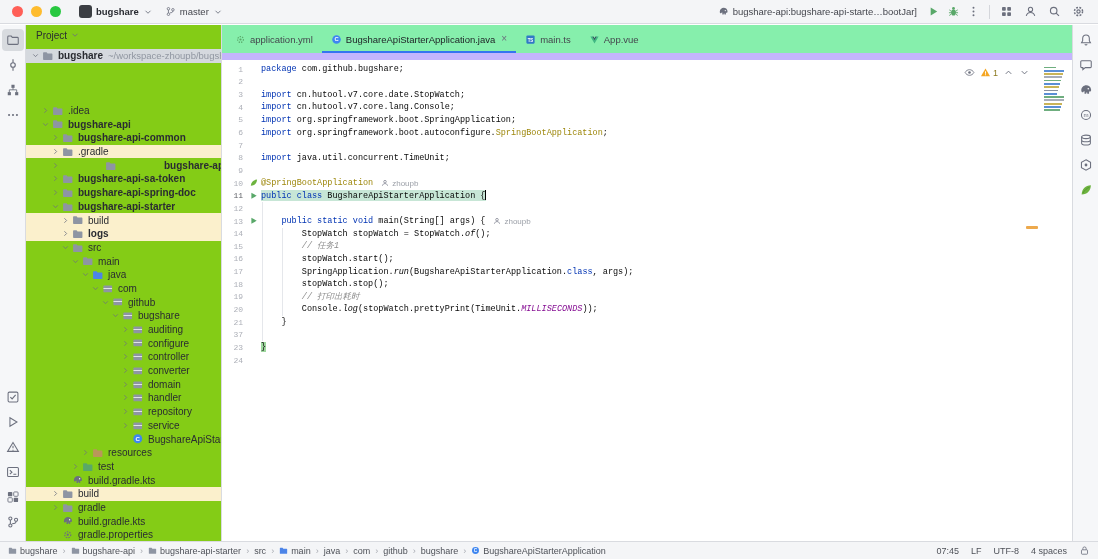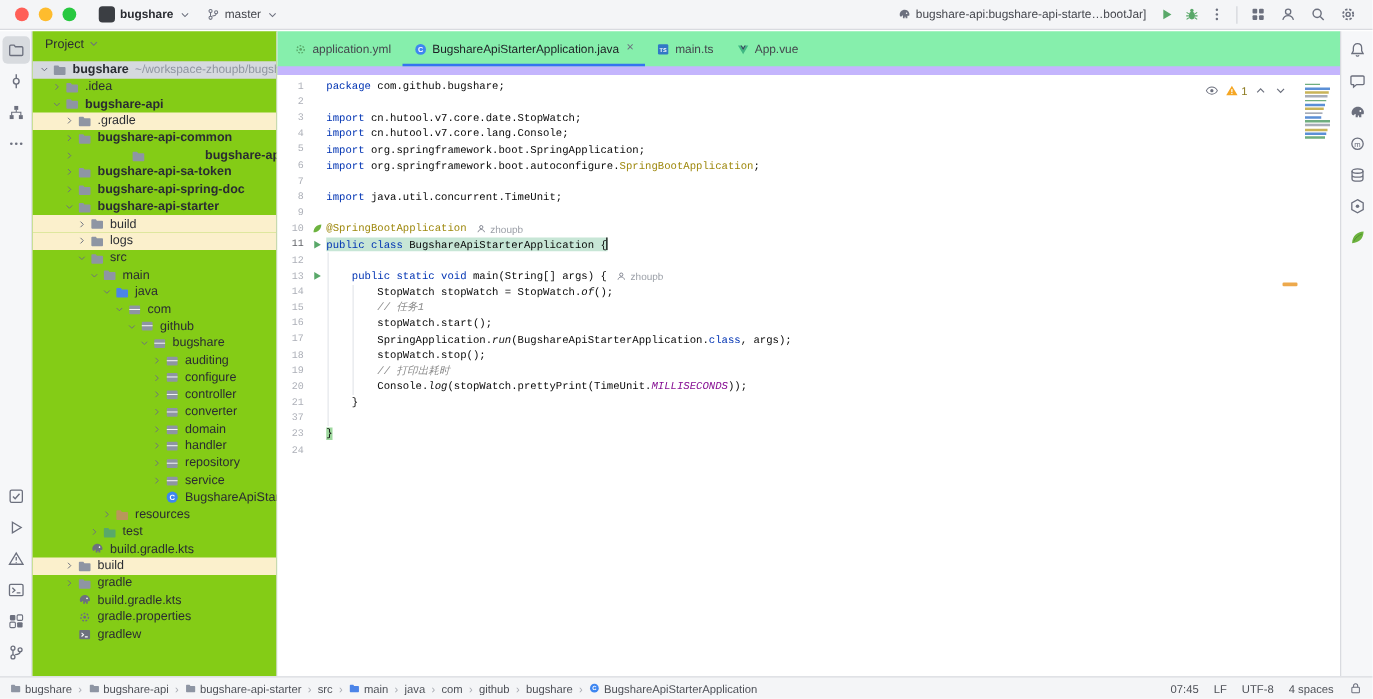--- a/index.html
+++ b/index.html
@@ -320,114 +320,114 @@
             </svg>
           </span>
           <span class="ic">
             <svg viewBox="0 0 16 16">
               <path fill="#8E95A3" d="M1.5 4.2c0-.6.4-1 1-1h3.4c.3 0 .6.1.8.4l1 1.3h5.8c.6 0 1 .4 1 1v6.9c0 .6-.4 1-1 1h-11c-.6 0-1-.4-1-1V4.2z"></path>
             </svg>
           </span>
           <span class="tlabel b">bugshare</span>
           <span class="tsuffix">~/workspace-zhoupb/bugshare</span>
         </div>
+        <div class="trow" style="padding-left: 14px; margin-top: 41px;">
+          <span class="tchev">
+            <svg viewBox="0 0 16 16">
+              <path d="M6 4l4 4-4 4" fill="none" stroke="#6C707E" stroke-width="1.4"></path>
+            </svg>
+          </span>
+          <span class="ic">
+            <svg viewBox="0 0 16 16">
+              <path fill="#8E95A3" d="M1.5 4.2c0-.6.4-1 1-1h3.4c.3 0 .6.1.8.4l1 1.3h5.8c.6 0 1 .4 1 1v6.9c0 .6-.4 1-1 1h-11c-.6 0-1-.4-1-1V4.2z"></path>
+            </svg>
+          </span>
+          <span class="tlabel">.idea</span>
+        </div>
         <div class="trow" style="padding-left: 14px;">
           <span class="tchev">
             <svg viewBox="0 0 16 16">
-              <path d="M6 4l4 4-4 4" fill="none" stroke="#6C707E" stroke-width="1.4"></path>
-            </svg>
-          </span>
-          <span class="ic">
-            <svg viewBox="0 0 16 16">
-              <path fill="#8E95A3" d="M1.5 4.2c0-.6.4-1 1-1h3.4c.3 0 .6.1.8.4l1 1.3h5.8c.6 0 1 .4 1 1v6.9c0 .6-.4 1-1 1h-11c-.6 0-1-.4-1-1V4.2z"></path>
-            </svg>
-          </span>
-          <span class="tlabel">.idea</span>
-        </div>
-        <div class="trow" style="padding-left: 14px;">
-          <span class="tchev">
-            <svg viewBox="0 0 16 16">
               <path d="M4 6l4 4 4-4" fill="none" stroke="#6C707E" stroke-width="1.4"></path>
             </svg>
           </span>
           <span class="ic">
             <svg viewBox="0 0 16 16">
               <path fill="#8E95A3" d="M1.5 4.2c0-.6.4-1 1-1h3.4c.3 0 .6.1.8.4l1 1.3h5.8c.6 0 1 .4 1 1v6.9c0 .6-.4 1-1 1h-11c-.6 0-1-.4-1-1V4.2z"></path>
             </svg>
           </span>
           <span class="tlabel b">bugshare-api</span>
         </div>
+        <div class="trow" style="padding-left: 24px;">
+          <span class="tchev">
+            <svg viewBox="0 0 16 16">
+              <path d="M6 4l4 4-4 4" fill="none" stroke="#6C707E" stroke-width="1.4"></path>
+            </svg>
+          </span>
+          <span class="ic">
+            <svg viewBox="0 0 16 16">
+              <path fill="#8E95A3" d="M1.5 4.2c0-.6.4-1 1-1h3.4c.3 0 .6.1.8.4l1 1.3h5.8c.6 0 1 .4 1 1v6.9c0 .6-.4 1-1 1h-11c-.6 0-1-.4-1-1V4.2z"></path>
+            </svg>
+          </span>
+          <span class="tlabel b">bugshare-api-common</span>
+        </div>
         <div class="trow ignored" style="padding-left: 24px;">
           <span class="tchev">
             <svg viewBox="0 0 16 16">
               <path d="M6 4l4 4-4 4" fill="none" stroke="#6C707E" stroke-width="1.4"></path>
             </svg>
           </span>
           <span class="ic">
             <svg viewBox="0 0 16 16">
               <path fill="#8E95A3" d="M1.5 4.2c0-.6.4-1 1-1h3.4c.3 0 .6.1.8.4l1 1.3h5.8c.6 0 1 .4 1 1v6.9c0 .6-.4 1-1 1h-11c-.6 0-1-.4-1-1V4.2z"></path>
             </svg>
           </span>
           <span class="tlabel">.gradle</span>
         </div>
+        <div class="trow" style="padding-left: 24px; gap: 43px;">
+          <span class="tchev">
+            <svg viewBox="0 0 16 16">
+              <path d="M6 4l4 4-4 4" fill="none" stroke="#6C707E" stroke-width="1.4"></path>
+            </svg>
+          </span>
+          <span class="ic">
+            <svg viewBox="0 0 16 16">
+              <path fill="#8E95A3" d="M1.5 4.2c0-.6.4-1 1-1h3.4c.3 0 .6.1.8.4l1 1.3h5.8c.6 0 1 .4 1 1v6.9c0 .6-.4 1-1 1h-11c-.6 0-1-.4-1-1V4.2z"></path>
+            </svg>
+          </span>
+          <span class="tlabel b">bugshare-api-i18n</span>
+        </div>
         <div class="trow" style="padding-left: 24px;">
           <span class="tchev">
             <svg viewBox="0 0 16 16">
               <path d="M6 4l4 4-4 4" fill="none" stroke="#6C707E" stroke-width="1.4"></path>
             </svg>
           </span>
           <span class="ic">
             <svg viewBox="0 0 16 16">
               <path fill="#8E95A3" d="M1.5 4.2c0-.6.4-1 1-1h3.4c.3 0 .6.1.8.4l1 1.3h5.8c.6 0 1 .4 1 1v6.9c0 .6-.4 1-1 1h-11c-.6 0-1-.4-1-1V4.2z"></path>
             </svg>
           </span>
-          <span class="tlabel b">bugshare-api-common</span>
-        </div>
-        <div class="trow" style="padding-left: 24px; gap: 43px;">
-          <span class="tchev">
-            <svg viewBox="0 0 16 16">
-              <path d="M6 4l4 4-4 4" fill="none" stroke="#6C707E" stroke-width="1.4"></path>
-            </svg>
-          </span>
-          <span class="ic">
-            <svg viewBox="0 0 16 16">
-              <path fill="#8E95A3" d="M1.5 4.2c0-.6.4-1 1-1h3.4c.3 0 .6.1.8.4l1 1.3h5.8c.6 0 1 .4 1 1v6.9c0 .6-.4 1-1 1h-11c-.6 0-1-.4-1-1V4.2z"></path>
-            </svg>
-          </span>
-          <span class="tlabel b">bugshare-api-i18n</span>
+          <span class="tlabel b">bugshare-api-sa-token</span>
         </div>
         <div class="trow" style="padding-left: 24px;">
           <span class="tchev">
             <svg viewBox="0 0 16 16">
               <path d="M6 4l4 4-4 4" fill="none" stroke="#6C707E" stroke-width="1.4"></path>
             </svg>
           </span>
           <span class="ic">
             <svg viewBox="0 0 16 16">
               <path fill="#8E95A3" d="M1.5 4.2c0-.6.4-1 1-1h3.4c.3 0 .6.1.8.4l1 1.3h5.8c.6 0 1 .4 1 1v6.9c0 .6-.4 1-1 1h-11c-.6 0-1-.4-1-1V4.2z"></path>
             </svg>
           </span>
-          <span class="tlabel b">bugshare-api-sa-token</span>
+          <span class="tlabel b">bugshare-api-spring-doc</span>
         </div>
         <div class="trow" style="padding-left: 24px;">
           <span class="tchev">
             <svg viewBox="0 0 16 16">
-              <path d="M6 4l4 4-4 4" fill="none" stroke="#6C707E" stroke-width="1.4"></path>
-            </svg>
-          </span>
-          <span class="ic">
-            <svg viewBox="0 0 16 16">
-              <path fill="#8E95A3" d="M1.5 4.2c0-.6.4-1 1-1h3.4c.3 0 .6.1.8.4l1 1.3h5.8c.6 0 1 .4 1 1v6.9c0 .6-.4 1-1 1h-11c-.6 0-1-.4-1-1V4.2z"></path>
-            </svg>
-          </span>
-          <span class="tlabel b">bugshare-api-spring-doc</span>
-        </div>
-        <div class="trow" style="padding-left: 24px;">
-          <span class="tchev">
-            <svg viewBox="0 0 16 16">
               <path d="M4 6l4 4 4-4" fill="none" stroke="#6C707E" stroke-width="1.4"></path>
             </svg>
           </span>
           <span class="ic">
             <svg viewBox="0 0 16 16">
               <path fill="#8E95A3" d="M1.5 4.2c0-.6.4-1 1-1h3.4c.3 0 .6.1.8.4l1 1.3h5.8c.6 0 1 .4 1 1v6.9c0 .6-.4 1-1 1h-11c-.6 0-1-.4-1-1V4.2z"></path>
             </svg>
           </span>
           <span class="tlabel b">bugshare-api-starter</span>
         </div>
@@ -437,21 +437,21 @@
               <path d="M6 4l4 4-4 4" fill="none" stroke="#6C707E" stroke-width="1.4"></path>
             </svg>
           </span>
           <span class="ic">
             <svg viewBox="0 0 16 16">
               <path fill="#8E95A3" d="M1.5 4.2c0-.6.4-1 1-1h3.4c.3 0 .6.1.8.4l1 1.3h5.8c.6 0 1 .4 1 1v6.9c0 .6-.4 1-1 1h-11c-.6 0-1-.4-1-1V4.2z"></path>
             </svg>
           </span>
           <span class="tlabel">build</span>
         </div>
-        <div class="trow ignored" style="padding-left: 34px;">
+        <div class="trow ignored" style="padding-left: 34px; font-weight: bold;">
           <span class="tchev">
             <svg viewBox="0 0 16 16">
               <path d="M6 4l4 4-4 4" fill="none" stroke="#6C707E" stroke-width="1.4"></path>
             </svg>
           </span>
           <span class="ic">
             <svg viewBox="0 0 16 16">
               <path fill="#8E95A3" d="M1.5 4.2c0-.6.4-1 1-1h3.4c.3 0 .6.1.8.4l1 1.3h5.8c.6 0 1 .4 1 1v6.9c0 .6-.4 1-1 1h-11c-.6 0-1-.4-1-1V4.2z"></path>
             </svg>
           </span>

